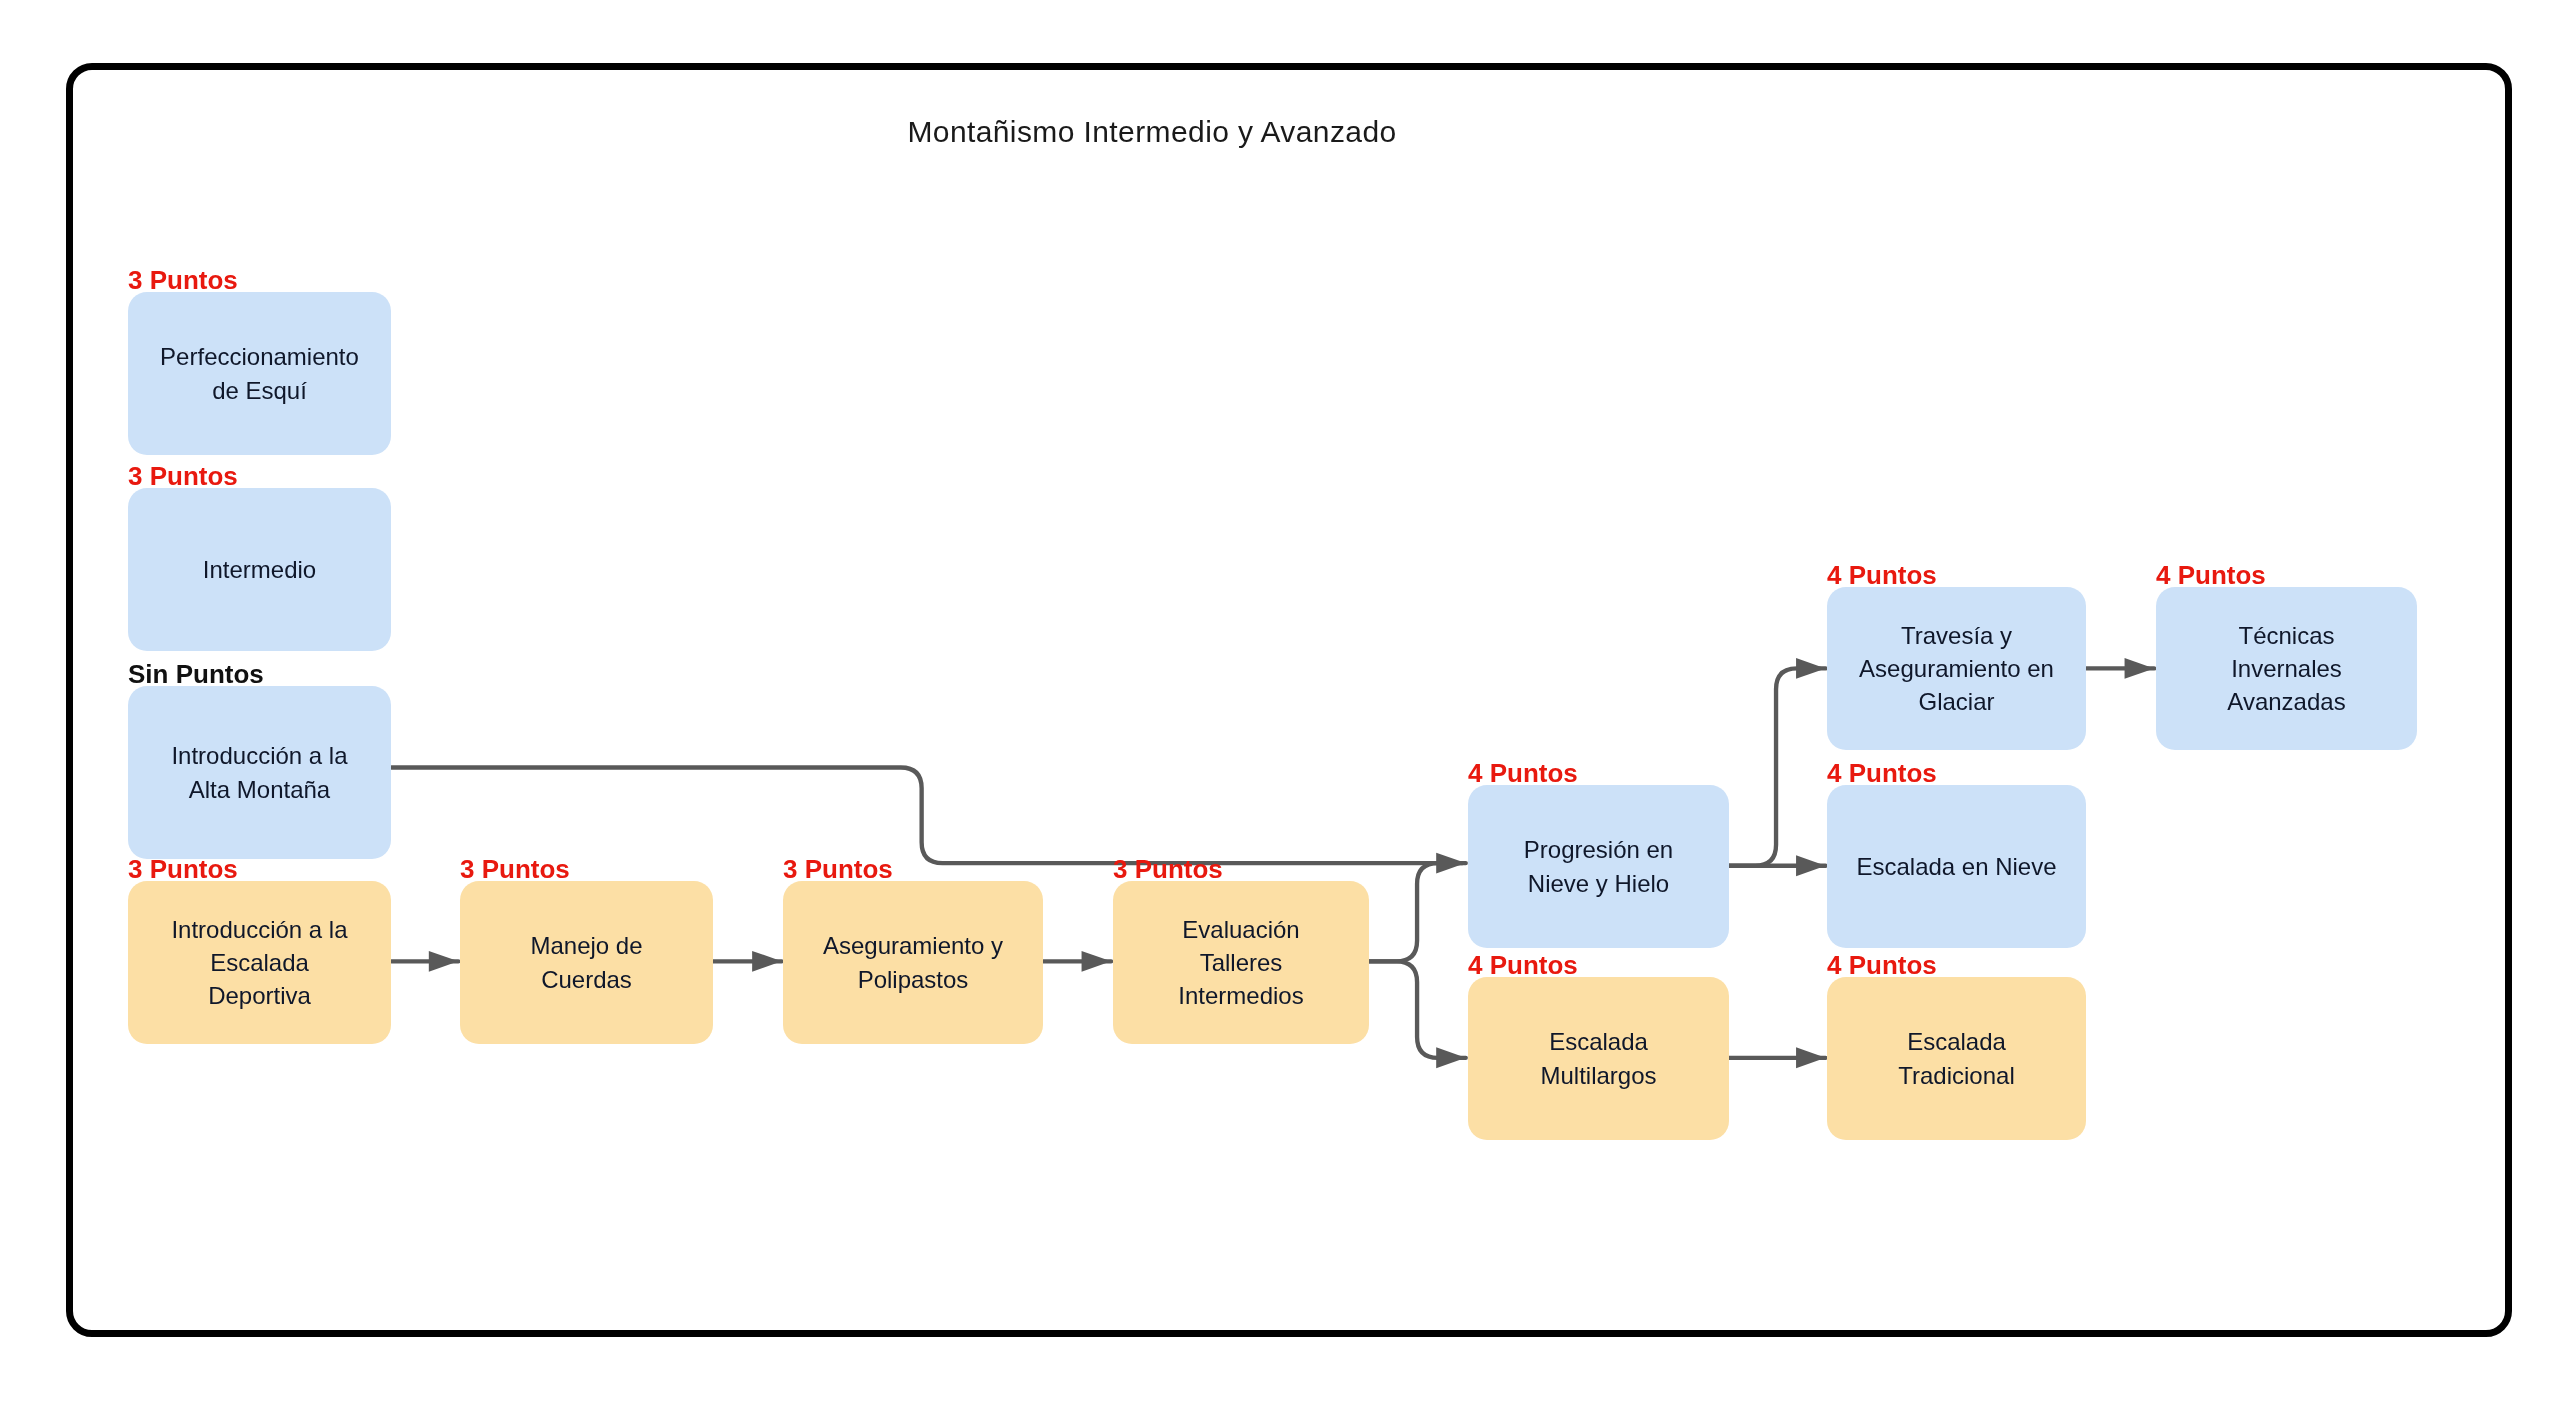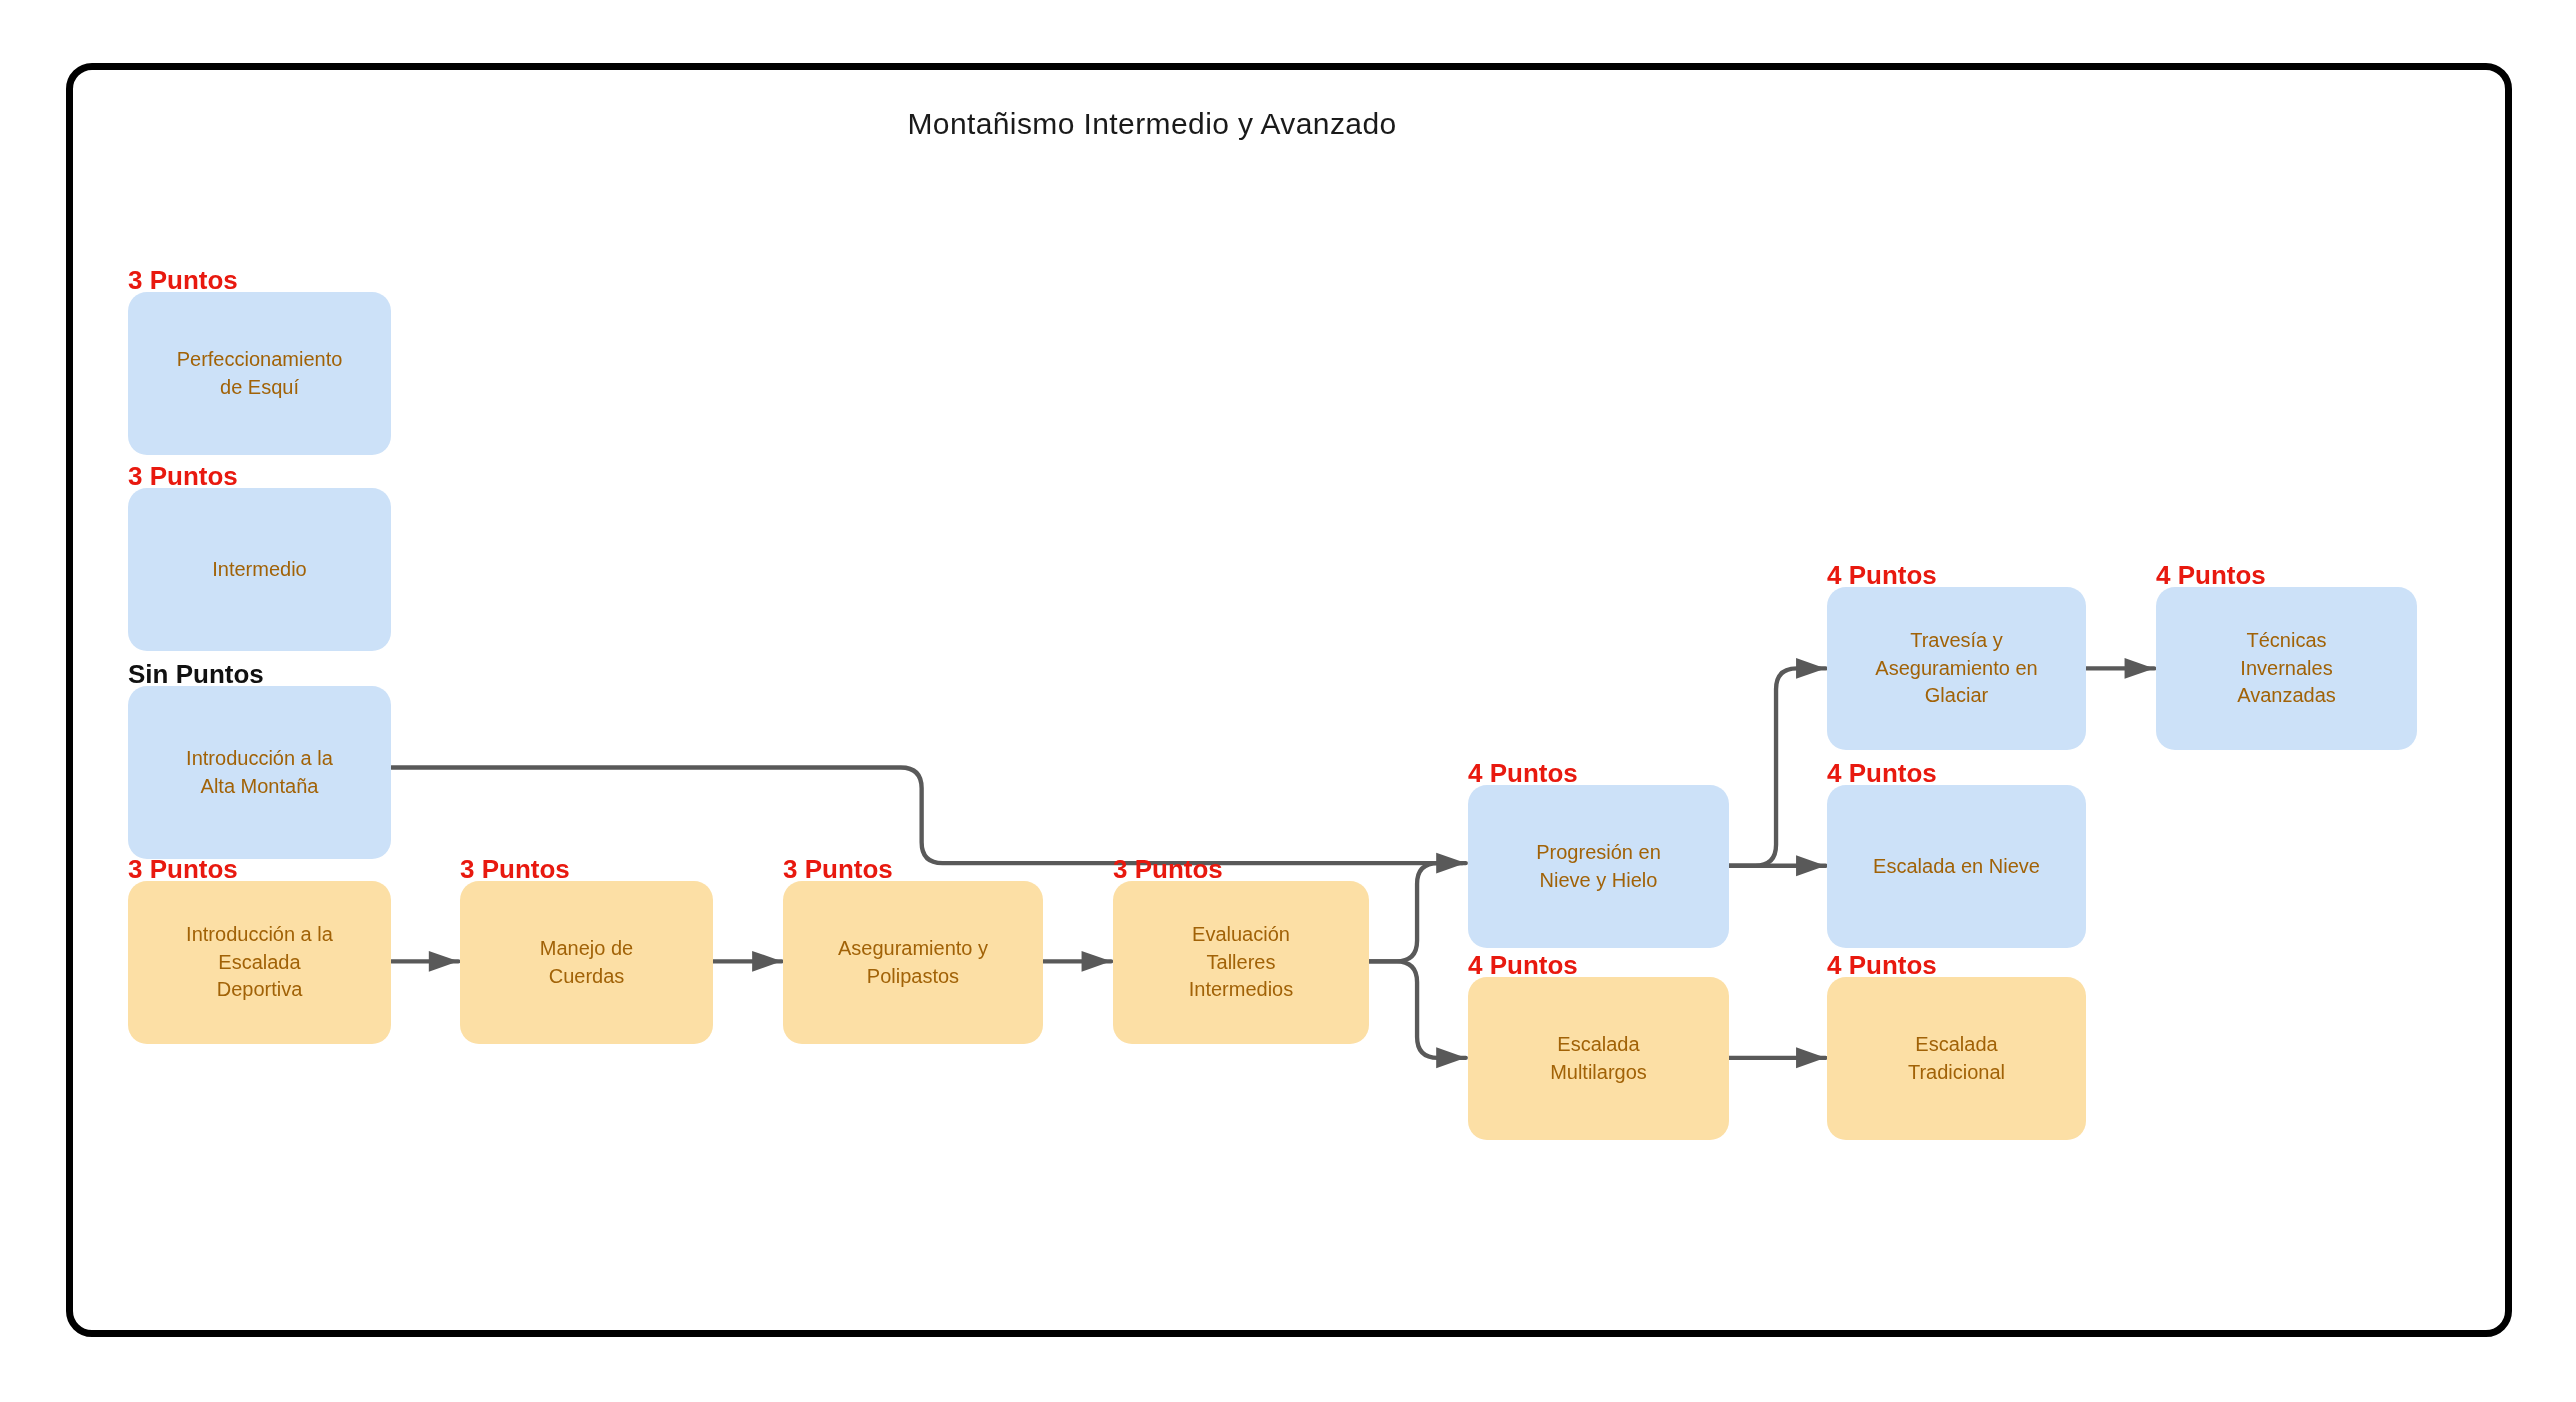--- a/index.html
+++ b/index.html
@@ -22,21 +22,21 @@
     width: 2446px;
     height: 1274px;
     border: 7px solid #000000;
     border-radius: 26px;
     box-sizing: border-box;
     background: #ffffff;
   }
   .diagram-title {
     position: absolute;
     left: 66px;
-    top: 107px;
+    top: 115px;
     width: 2172px;
     text-align: center;
     font-size: 30px;
     font-weight: 500;
     color: #1a1a1a;
     letter-spacing: 0.4px;
   }
   svg.edges {
     position: absolute;
     left: 0;
@@ -50,23 +50,23 @@
     border-radius: 19px;
     display: flex;
     align-items: center;
     justify-content: center;
     box-sizing: border-box;
     padding: 7px 15.6px;
   }
   .node.blue   { background: #cce1f8; }
   .node.orange { background: #fcdfa5; }
   .node-title {
-    font-size: 20px;
+    font-size: 24px;
     line-height: 1.38;
-    color: #a16207;
+    color: #0f172a;
     text-align: center;
     white-space: pre-line;
   }
   .points {
     position: absolute;
     left: 0;
     right: 0;
     bottom: 100%;
     margin-bottom: -3.5px;
     text-align: left;

